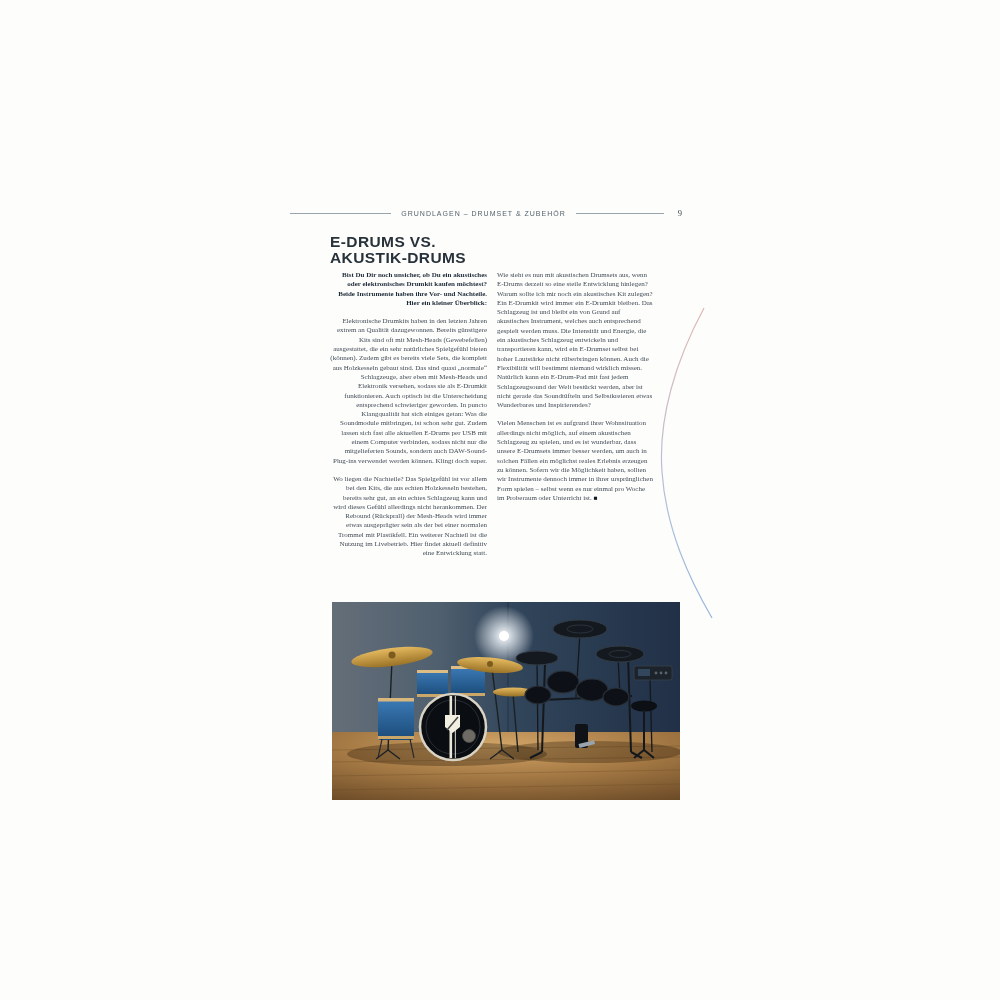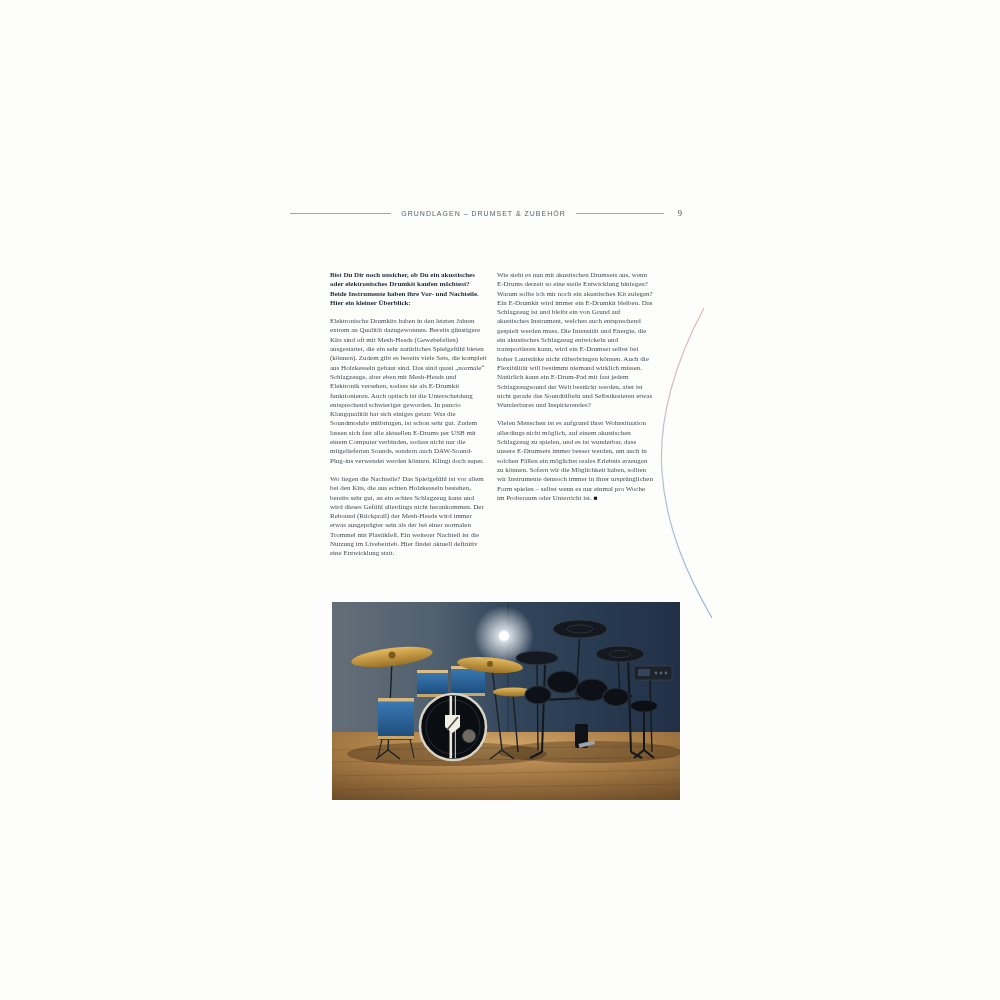--- a/index.html
+++ b/index.html
@@ -63,21 +63,21 @@
     position: absolute;
     top: 271px;
     width: 157px;
     font-size: 7px;
     line-height: 1.33;
     color: #414b55;
     text-align: left;
     hyphens: auto;
     -webkit-hyphens: auto;
   }
-  .col-1 { left: 330px; }
+  .col-1 { left: 330px; text-align: right; }
   .col-2 { left: 497px; }
   .text-col p { margin-bottom: 9px; }
   .intro-paragraph {
     font-weight: bold;
     color: #1f2b38;
   }
   .end-marker {
     display: inline-block;
     font-size: 6.5px;
     color: #111922;
@@ -111,20 +111,21 @@
 
 <div class="page">
 
   <div class="running-head">
     <div class="head-rule left"></div>
     <span class="section-title">GRUNDLAGEN – DRUMSET &amp; ZUBEHÖR</span>
     <div class="head-rule right"></div>
     <span class="page-number">9</span>
   </div>
 
+  <h1 class="article-title">E-Drums vs. Akustik-Drums</h1>
 
   <div class="text-col col-1">
     <p class="intro-paragraph">Bist Du Dir noch unsicher, ob Du ein akustisches oder elektronisches Drumkit kaufen möchtest? Beide Instrumente haben ihre Vor- und Nachteile. Hier ein kleiner Überblick:</p>
     <p>Elektronische Drumkits haben in den letzten Jahren extrem an Qualität dazugewonnen. Bereits günstigere Kits sind oft mit Mesh-Heads (Gewebefellen) ausgestattet, die ein sehr natürliches Spielgefühl bieten (können). Zudem gibt es bereits viele Sets, die komplett aus Holzkesseln gebaut sind. Das sind quasi „normale“ Schlagzeuge, aber eben mit Mesh-Heads und Elektronik versehen, sodass sie als E-Drumkit funktionieren. Auch optisch ist die Unterscheidung entsprechend schwieriger geworden. In puncto Klangqualität hat sich einiges getan: Was die Soundmodule mitbringen, ist schon sehr gut. Zudem lassen sich fast alle aktuellen E-Drums per USB mit einem Computer verbinden, sodass nicht nur die mitgelieferten Sounds, sondern auch DAW-Sound-Plug-ins verwendet werden können. Klingt doch super.</p>
     <p>Wo liegen die Nachteile? Das Spielgefühl ist vor allem bei den Kits, die aus echten Holzkesseln bestehen, bereits sehr gut, an ein echtes Schlagzeug kann und wird dieses Gefühl allerdings nicht herankommen. Der Rebound (Rückprall) der Mesh-Heads wird immer etwas ausgeprägter sein als der bei einer normalen Trommel mit Plastikfell. Ein weiterer Nachteil ist die Nutzung im Livebetrieb. Hier findet aktuell definitiv eine Entwicklung statt.</p>
   </div>
 
   <div class="text-col col-2">
     <p>Wie sieht es nun mit akustischen Drumsets aus, wenn E-Drums derzeit so eine steile Entwicklung hinlegen? Warum sollte ich mir noch ein akustisches Kit zulegen? Ein E-Drumkit wird immer ein E-Drumkit bleiben. Das Schlagzeug ist und bleibt ein von Grund auf akustisches Instrument, welches auch entsprechend gespielt werden muss. Die Intensität und Energie, die ein akustisches Schlagzeug entwickeln und transportieren kann, wird ein E-Drumset selbst bei hoher Lautstärke nicht rüberbringen können. Auch die Flexibilität will bestimmt niemand wirklich missen. Natürlich kann ein E-Drum-Pad mit fast jedem Schlagzeugsound der Welt bestückt werden, aber ist nicht gerade das Soundtüfteln und Selbstkreieren etwas Wunderbares und Inspirierendes?</p>
     <p><span>Vielen Menschen ist es aufgrund ihrer Wohnsituation allerdings nicht möglich, auf einem akustischen Schlagzeug zu spielen, und es ist wunderbar, dass unsere E-Drumsets immer besser werden, um auch in solchen Fällen ein möglichst reales Erlebnis erzeugen zu können. Sofern wir die Möglichkeit haben, sollten wir Instrumente dennoch immer in ihrer ursprünglichen Form spielen – selbst wenn es nur einmal pro Woche im Proberaum oder Unterricht ist.</span><span class="end-marker">■</span></p>

